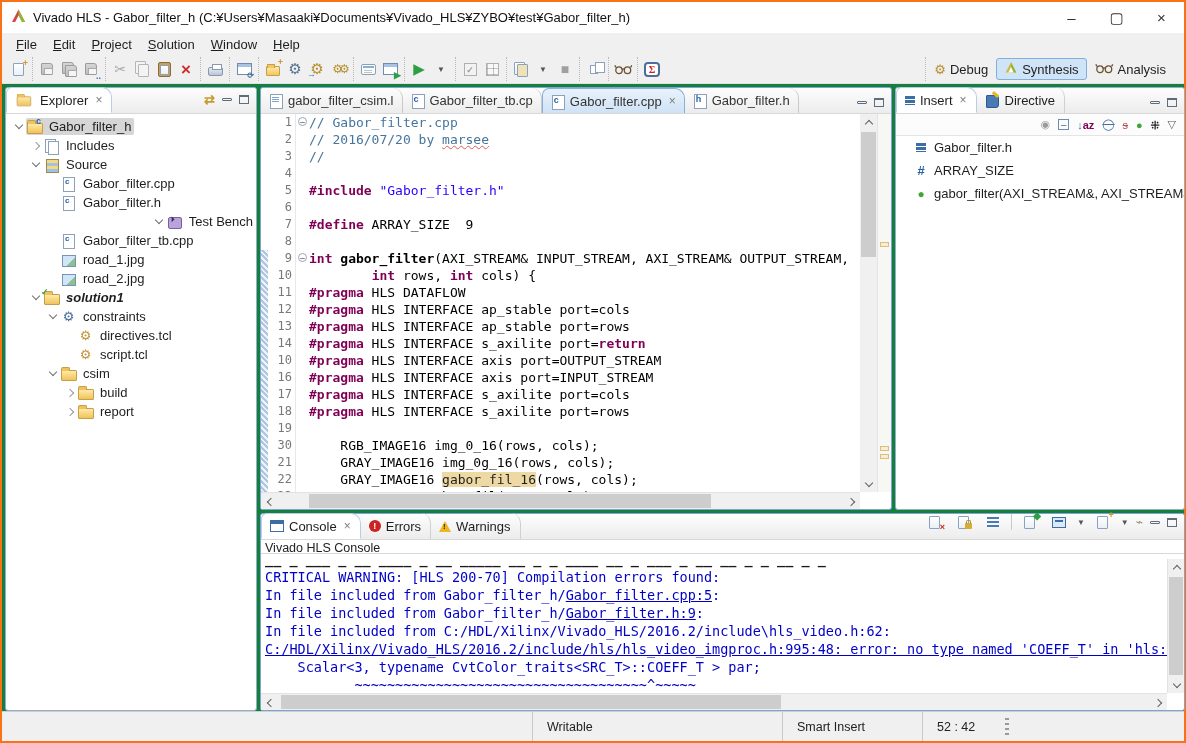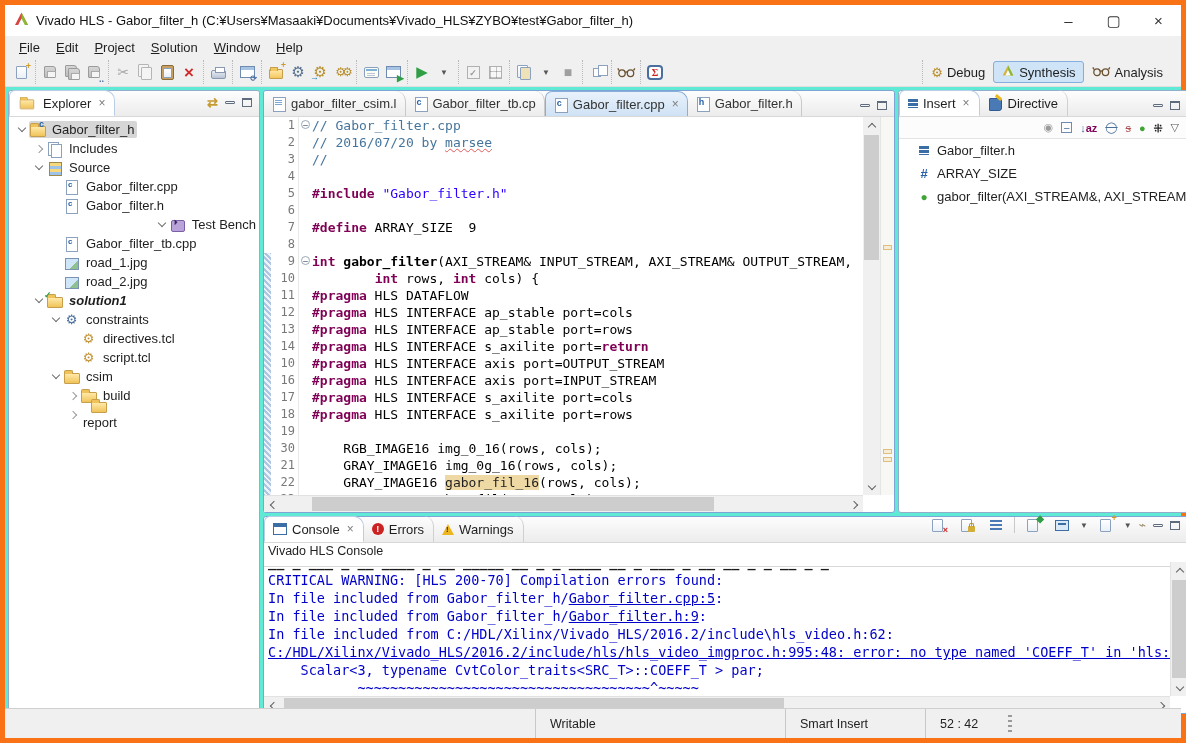--- a/index.html
+++ b/index.html
@@ -1,18 +1,18 @@
 <!DOCTYPE html>
 <html><head>
 <meta charset="utf-8">
 <style>
   * { margin:0; padding:0; box-sizing:border-box; }
   html,body { width:1186px; height:743px; }
   body { font-family:"Liberation Sans", sans-serif; font-size:13px; color:#1e1e1e; background:#fff; position:relative; overflow:hidden; }
-  #win { position:absolute; inset:0; border:5px solid #f97316; background:#5eead4; }
+  #win { position:absolute; inset:0; border:2px solid #f97316; background:#15803d; }
 
   
   #titlebar { position:absolute; left:0; top:0; right:0; height:31px; background:#fff; display:flex; align-items:center; }
   #applogo { margin:0 6px 0 8px; }
   #apptitle { font-size:13px; color:#111; }
   #wincontrols { margin-left:auto; display:flex; height:100%; }
   .wbtn { width:45px; height:100%; display:flex; align-items:center; justify-content:center; font-size:15px; color:#333; }
   
   #menubar { position:absolute; left:0; top:31px; right:0; height:22px; background:#f0f0f0; display:flex; align-items:center; padding-left:6px; }
   .menu-item { display:inline-block; padding:2px 8px; }
@@ -126,21 +126,21 @@
   .dirbook { position:relative; width:15px; height:14px; }
   .dirbook::before { content:""; position:absolute; left:1px; top:2px; width:11px; height:11px; background:#4a7ab5; border:1px solid #2d5a93; border-radius:1px 3px 3px 1px; }
   .dirbook::after { content:""; position:absolute; left:7px; top:0; width:7px; height:3px; background:#e8b820; transform:rotate(40deg); }
 
   
   .ctabs-ic-console { position:relative; width:14px; height:12px; flex:none; background:#fff; border:1px solid #3a6ea5; }
   .ctabs-ic-console::before { content:""; position:absolute; left:0; top:0; right:0; height:3px; background:#3a6ea5; }
   .ctabs-ic-err { width:12px; height:12px; border-radius:50%; background:#cc2222; color:#fff; font:bold 9px/12px "Liberation Sans",sans-serif; text-align:center; flex:none; }
   .warn-tri { width:0; height:0; border-left:6px solid transparent; border-right:6px solid transparent; border-bottom:11px solid #edb51e; position:relative; flex:none; }
   .warn-tri::after { content:"!"; position:absolute; left:-2px; top:1px; font:bold 8px/10px "Liberation Sans",sans-serif; color:#423000; }
-  #console-sub { height:24px; border-bottom:1px solid #d8d8d8; font-size:12.5px; padding:1px 0 0 4px; color:#222; }
+  #console-sub { height:14px; border-bottom:1px solid #d8d8d8; font-size:12.5px; padding:1px 0 0 4px; color:#222; }
   #console-body { position:absolute; left:0; top:45px; right:17px; bottom:17px; overflow:hidden; padding-left:4px; }
   .conline { white-space:pre; font:13.5px/18px "DejaVu Sans Mono",monospace; }
   .conline .w { color:#0000c8; }
   .conline .l { color:#0000c8; text-decoration:underline; }
   .clipline { height:9px; overflow:hidden; }
   .clipline span { display:block; margin-top:-9px; color:#1a1a1a; font:bold 13.5px/18px "DejaVu Sans Mono",monospace; }
   #cvscroll { position:absolute; right:0; top:45px; width:17px; bottom:17px; background:#f0f0f0; border-left:1px solid #e2e2e2; }
   #chscroll { position:absolute; left:0; bottom:0; right:17px; height:17px; background:#f0f0f0; border-top:1px solid #e2e2e2; }
   .lock { width:7px; height:6px; background:#d4af37; border-radius:1px; position:absolute; right:3px; bottom:4px; }
   .lock::before { content:""; position:absolute; left:1px; top:-3px; width:3px; height:3px; border:1px solid #b8902f; border-bottom:none; border-radius:2px 2px 0 0; }
@@ -482,21 +482,21 @@
           </span>
           <span style="display: inline-flex; align-items: center;">
             <span class="ti ti-folder"></span>
             <span class="tlabel">build</span>
           </span>
         </div>
         <div class="trow" style="padding-left: 57px;">
           <span class="arr">
             <span class="chev col"></span>
           </span>
-          <span style="display: inline-flex; align-items: center; flex-direction: column;">
+          <span style="display: inline-flex; align-items: center;">
             <span class="ti ti-folder"></span>
             <span class="tlabel">report</span>
           </span>
         </div>
       </div>
   </div>
 
   <div class="panel" id="editor" style="left:258px; top:85px; width:632px; height:423px; border-color:#7da4d4;">
     <div class="phead" id="etabs">
       <span class="etab">

